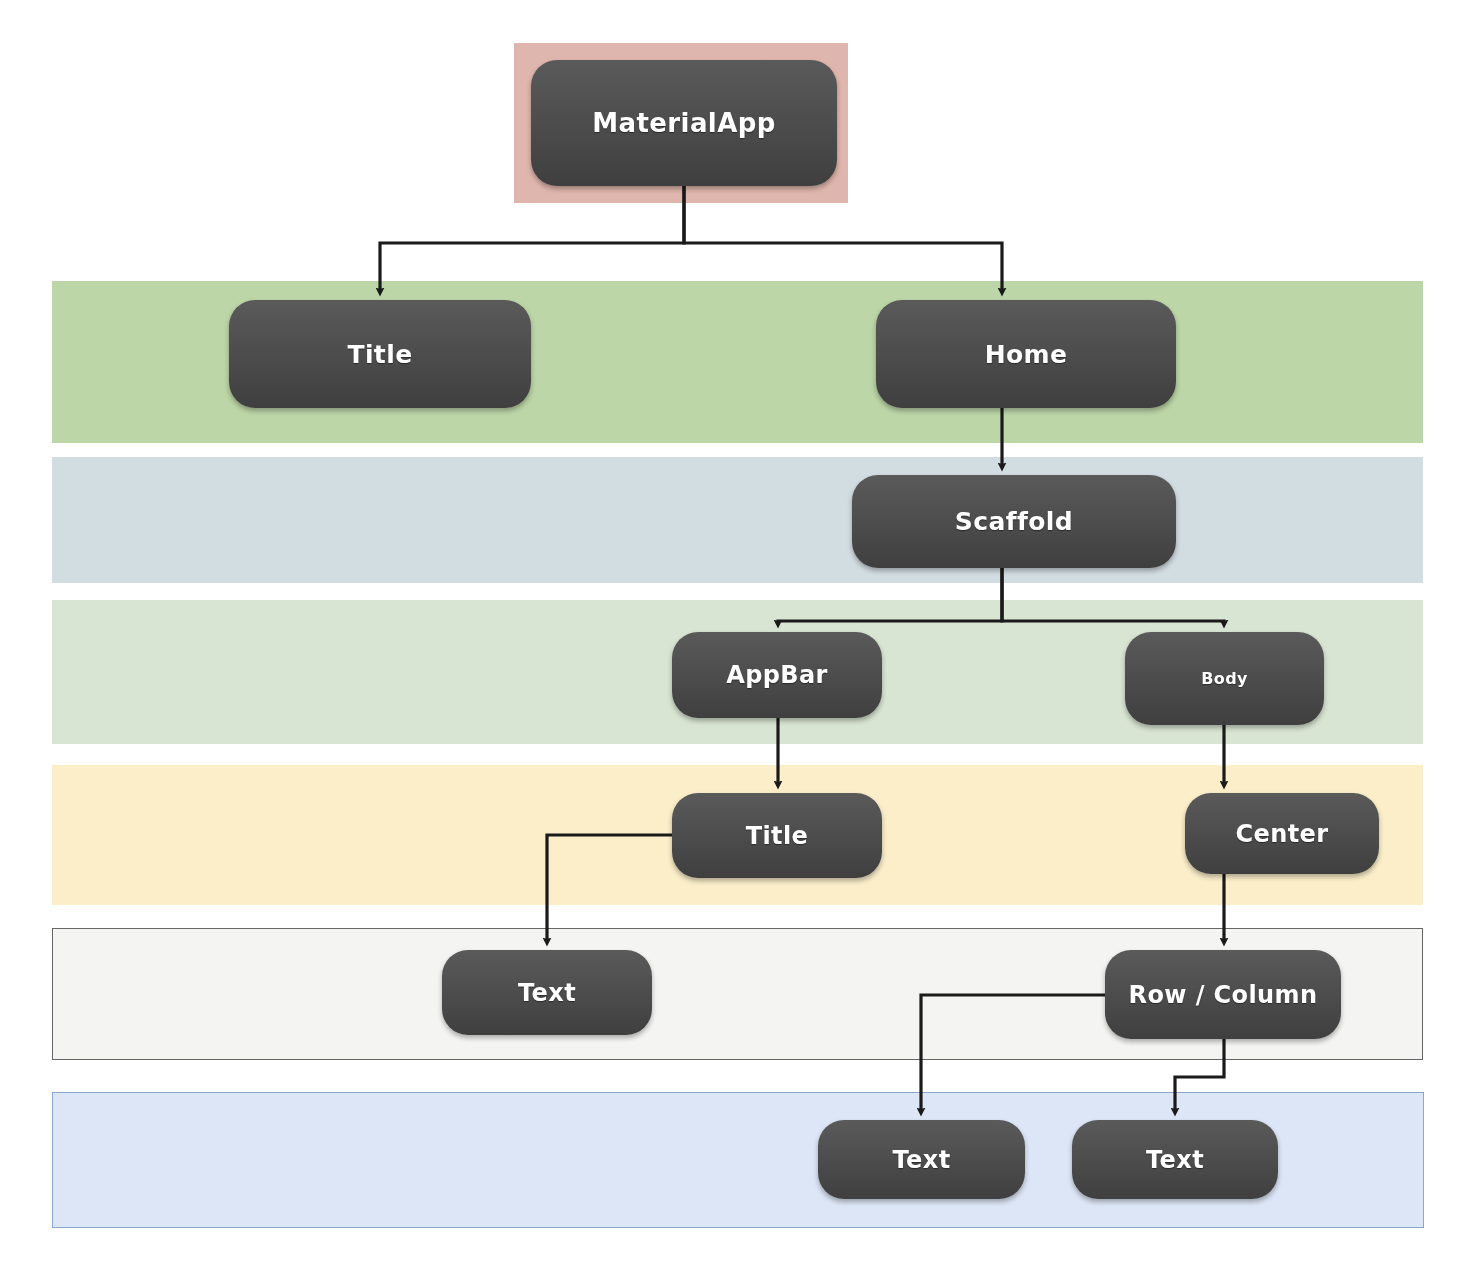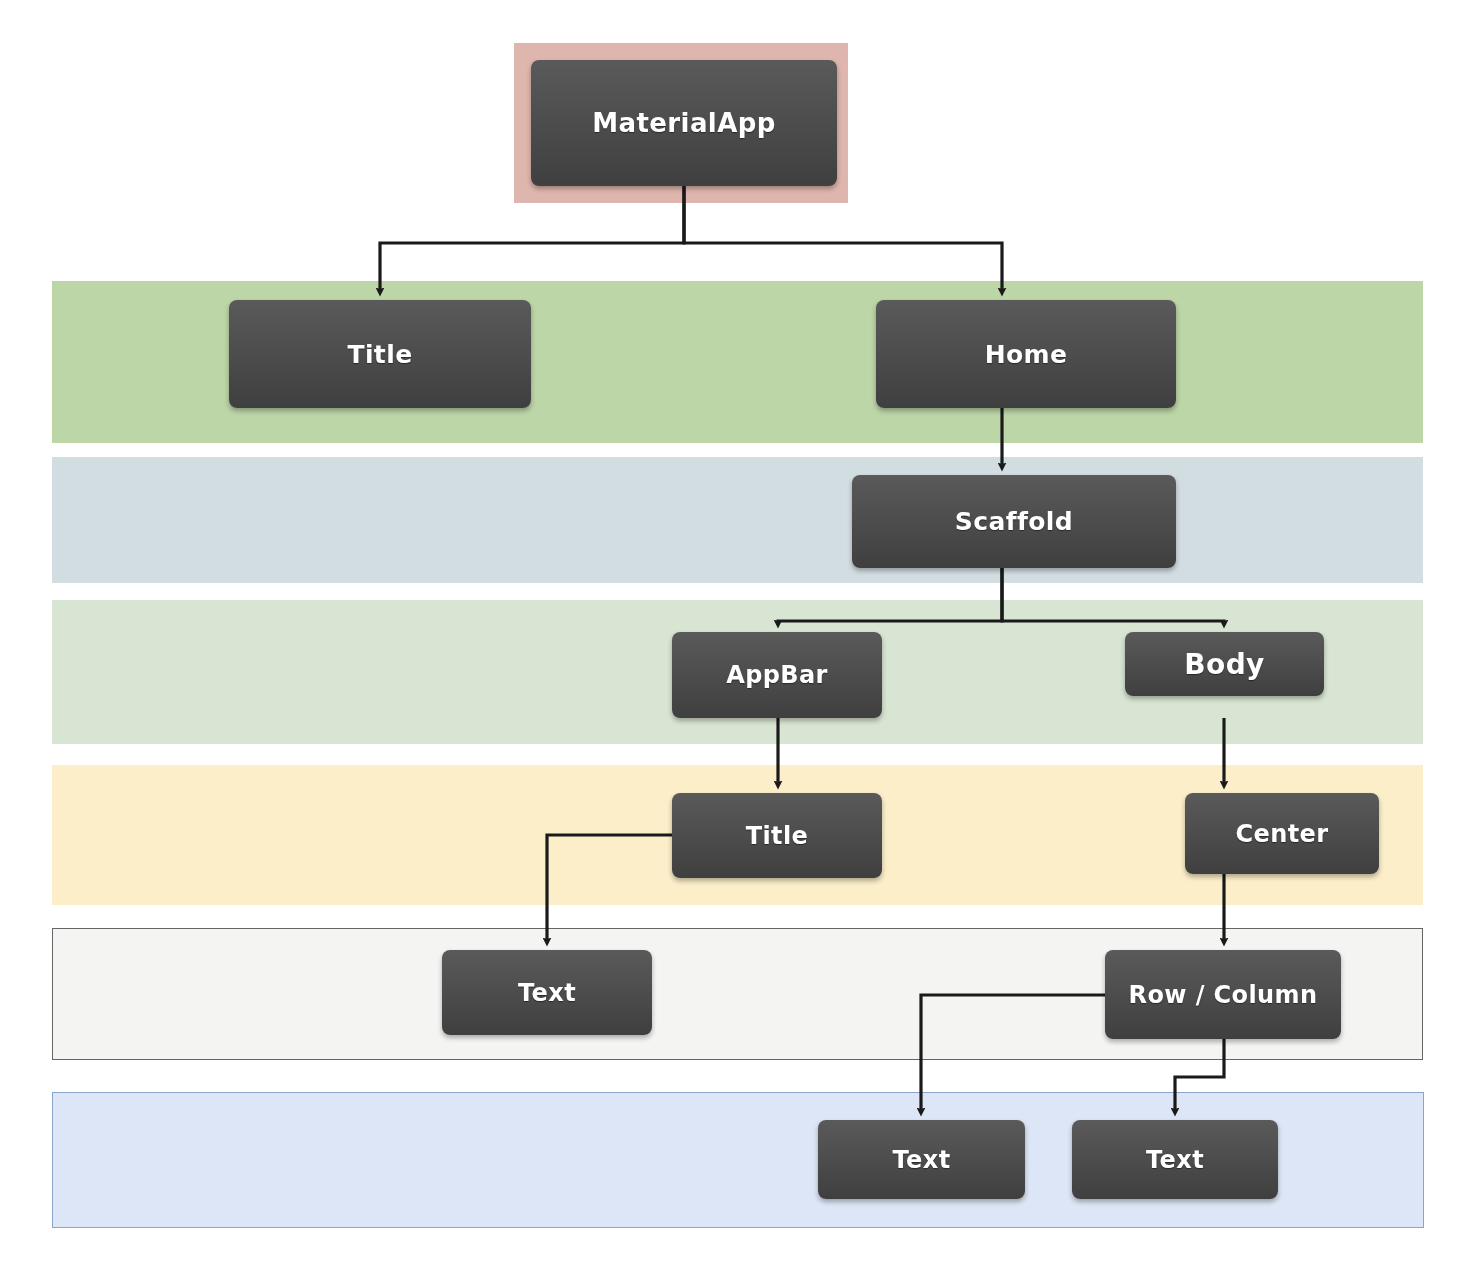--- a/index.html
+++ b/index.html
@@ -14,21 +14,21 @@
     position: relative;
     width: 1478px;
     height: 1272px;
     background: #ffffff;
   }
   .band {
     position: absolute;
   }
   .node {
     position: absolute;
-    border-radius: 8px;
+    border-radius: 26px;
     background: linear-gradient(to bottom, #5a5a5a 0%, #4e4e4e 45%, #3f3f3f 100%);
     box-shadow: 0 3px 5px rgba(0,0,0,0.30);
     display: flex;
     align-items: center;
     justify-content: center;
     color: #ffffff;
     font-weight: bold;
     text-align: center;
     letter-spacing: 0.4px;
     text-shadow: 0 1px 1px rgba(0,0,0,0.45);
@@ -94,21 +94,21 @@
       </div>
       <div class="node" style="left: 876px; top: 300px; width: 300px; height: 108px; font-size: 25px;">
         <span>Home</span>
       </div>
       <div class="node" style="left: 852px; top: 475px; width: 324px; height: 93px; font-size: 25px;">
         <span>Scaffold</span>
       </div>
       <div class="node" style="left: 672px; top: 632px; width: 210px; height: 86px; font-size: 24px;">
         <span>AppBar</span>
       </div>
-      <div class="node" style="left: 1125px; top: 632px; width: 199px; height: 64px; font-size: 28px;">
+      <div class="node" style="left: 1125px; top: 632px; width: 199px; height: 93px; font-size: 16px;">
         <span>Body</span>
       </div>
       <div class="node" style="left: 672px; top: 793px; width: 210px; height: 85px; font-size: 24px;">
         <span>Title</span>
       </div>
       <div class="node" style="left: 1185px; top: 793px; width: 194px; height: 81px; font-size: 24px;">
         <span>Center</span>
       </div>
       <div class="node" style="left: 442px; top: 950px; width: 210px; height: 85px; font-size: 24px;">
         <span>Text</span>

